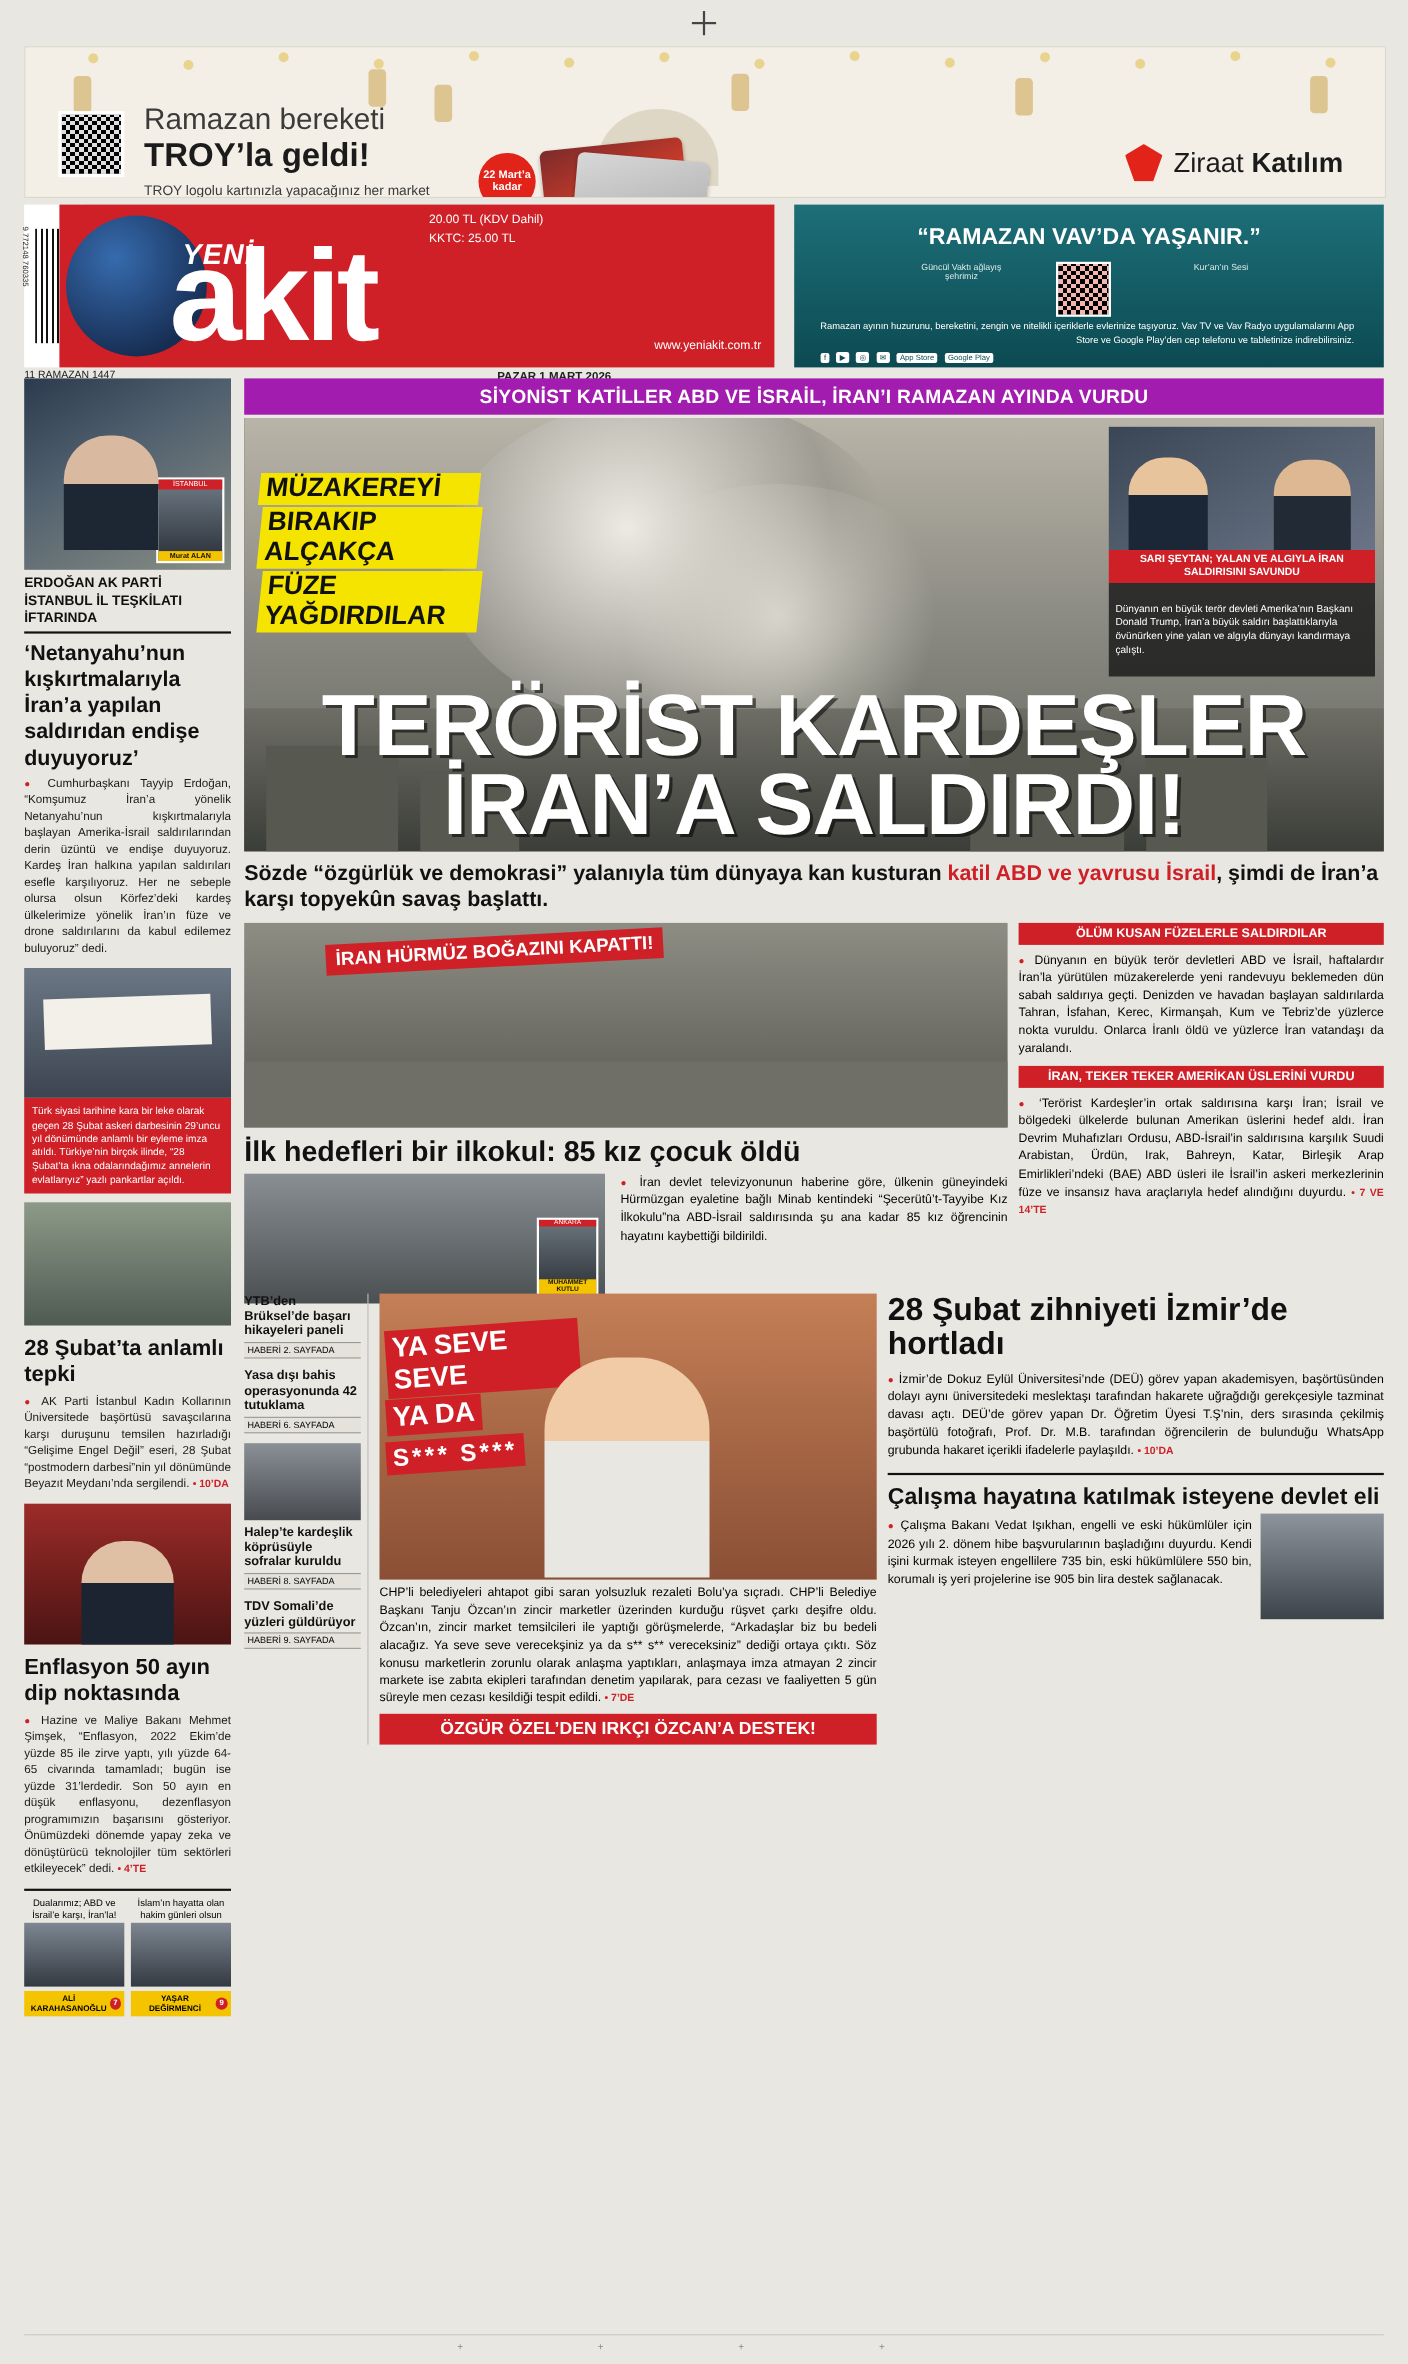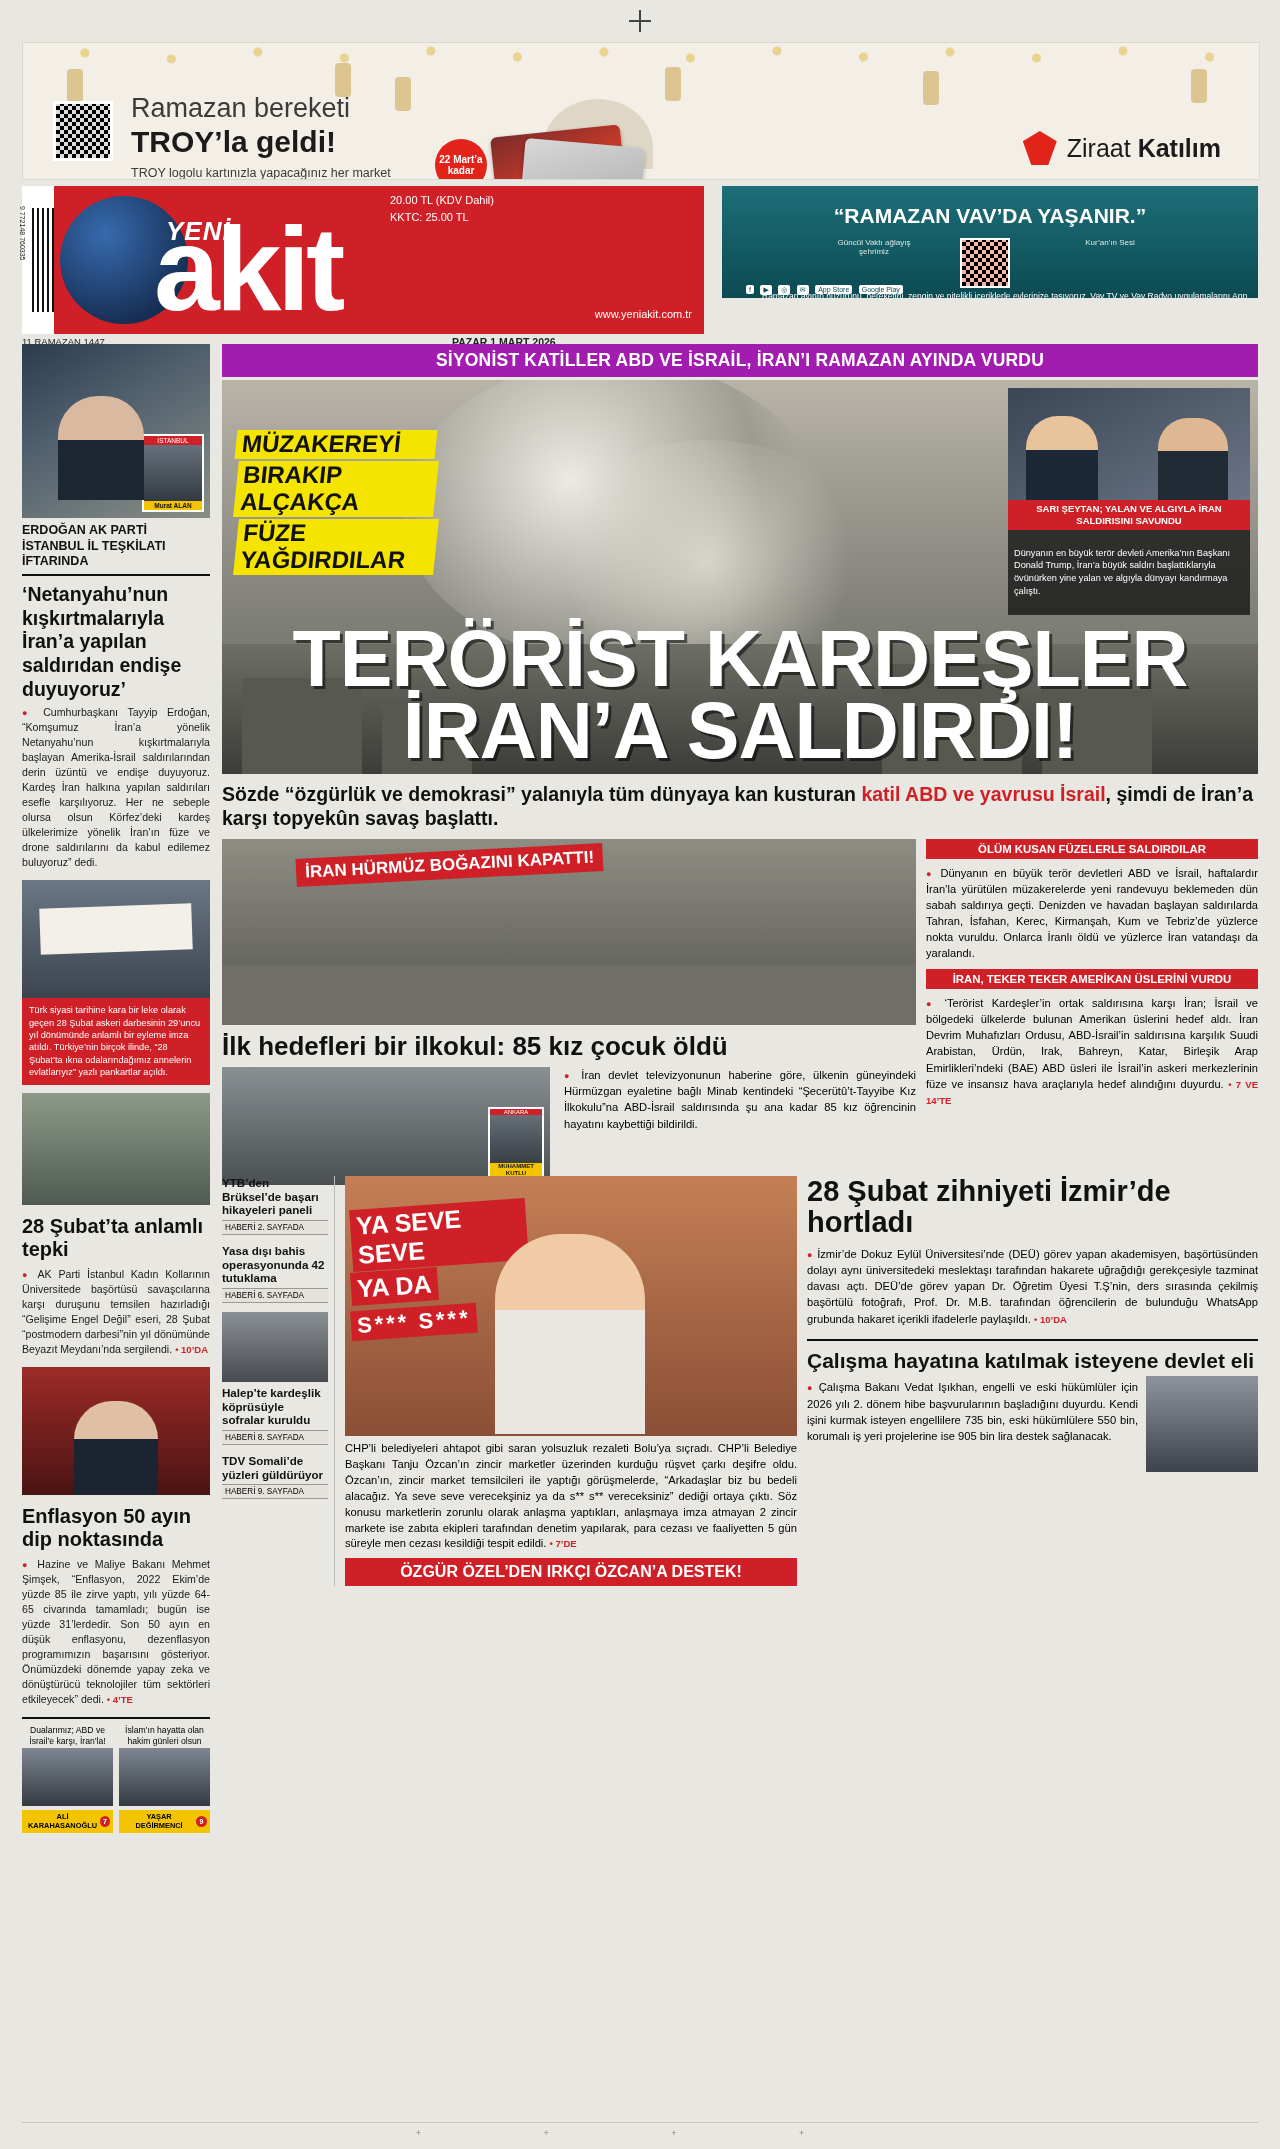--- a/index.html
+++ b/index.html
@@ -53,25 +53,25 @@
   .barcode .bnum{position:absolute;left:4px;top:20px;font-size:7px;color:#222;transform:rotate(90deg);transform-origin:left top;white-space:nowrap;}
   .logoblock{position:absolute;left:32px;top:0;width:650px;height:148px;background:#cf2027;overflow:hidden;}
   .globe{position:absolute;left:6px;top:10px;width:128px;height:128px;border-radius:50%;
      background:radial-gradient(circle at 35% 30%,#2e6fb5,#0d2e55 75%);opacity:.95;}
   .yeni{position:absolute;left:112px;top:30px;color:#fff;font-size:26px;font-weight:bold;font-style:italic;letter-spacing:1px;}
   .akit{position:absolute;left:100px;top:24px;color:#fff;font-size:118px;font-weight:bold;line-height:1;letter-spacing:-4px;}
   .pricebox{position:absolute;left:336px;top:6px;color:#fff;font-size:11px;line-height:1.5;}
   .weburl{position:absolute;right:12px;bottom:14px;color:#fff;font-size:11px;}
   .hijri{position:absolute;left:0;top:150px;font-size:9.5px;color:#222;}
   .gdate{position:absolute;left:430px;top:150px;font-size:10.5px;color:#222;font-weight:bold;}
-  .vavad{position:absolute;left:700px;top:0;width:536px;height:112px;background:linear-gradient(180deg,#1d6f78,#0c4a52);color:#fff;overflow:hidden;}
+  .vavad{position:absolute;left:700px;top:0;width:536px;height:148px;background:linear-gradient(180deg,#1d6f78,#0c4a52);color:#fff;overflow:hidden;}
   .vavad .vtitle{position:absolute;top:18px;left:0;width:100%;text-align:center;font-size:21px;font-weight:bold;}
   .vavad .vqr{position:absolute;left:238px;top:52px;width:46px;height:46px;background:repeating-linear-gradient(0deg,#0c4a52 0 4px,#fff 4px 8px),repeating-linear-gradient(90deg,#0c4a52 0 4px,#fff 4px 8px);background-blend-mode:difference;border:2px solid #fff;}
   .vavad .vbadge{position:absolute;top:52px;font-size:8px;text-align:center;width:80px;opacity:.85;}
-  .vavad .vtext{position:absolute;left:40px;top:104px;width:490px;font-size:8.5px;line-height:1.5;}
+  .vavad .vtext{position:absolute;left:19px;top:104px;width:490px;font-size:8.5px;line-height:1.5;text-align:right;}
   .vavad .vbar{position:absolute;left:24px;bottom:4px;width:490px;height:16px;}
   .socpill{display:inline-block;background:#fff;color:#0c4a52;font-size:7px;border-radius:2px;padding:1px 3px;margin-right:2px;}
 
   
   .leftcol{position:absolute;left:22px;top:344px;width:188px;}
   .photo{background:#b9b6ad;position:relative;overflow:hidden;}
   .ph-erdogan{height:174px;background:linear-gradient(150deg,#2b3b4e 0%,#51606e 40%,#8a8f86 100%);}
   .ph-erdogan:after{content:"";position:absolute;left:36px;top:52px;width:86px;height:104px;border-radius:40px 40px 0 0;background:linear-gradient(180deg,#d9b9a0 0 42%,#1d2733 42% 100%);}
   .inset{position:absolute;right:6px;bottom:6px;width:58px;height:74px;background:linear-gradient(180deg,#6f7a85,#2a3038);border:2px solid #fff;}
   .inset .cap{position:absolute;left:0;top:0;width:100%;background:#cf2027;color:#fff;font-size:6.5px;text-align:center;padding:1px 0;}

